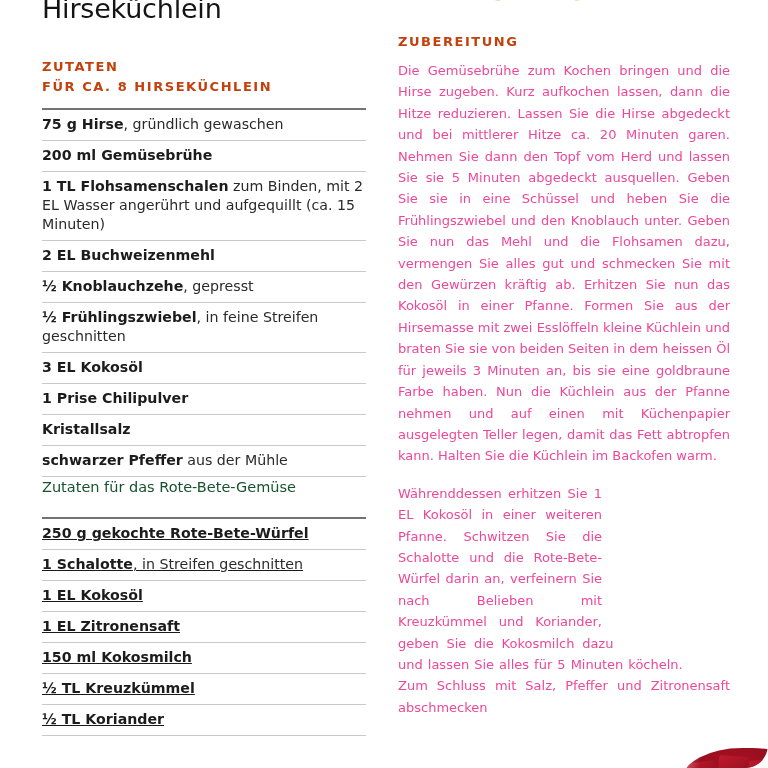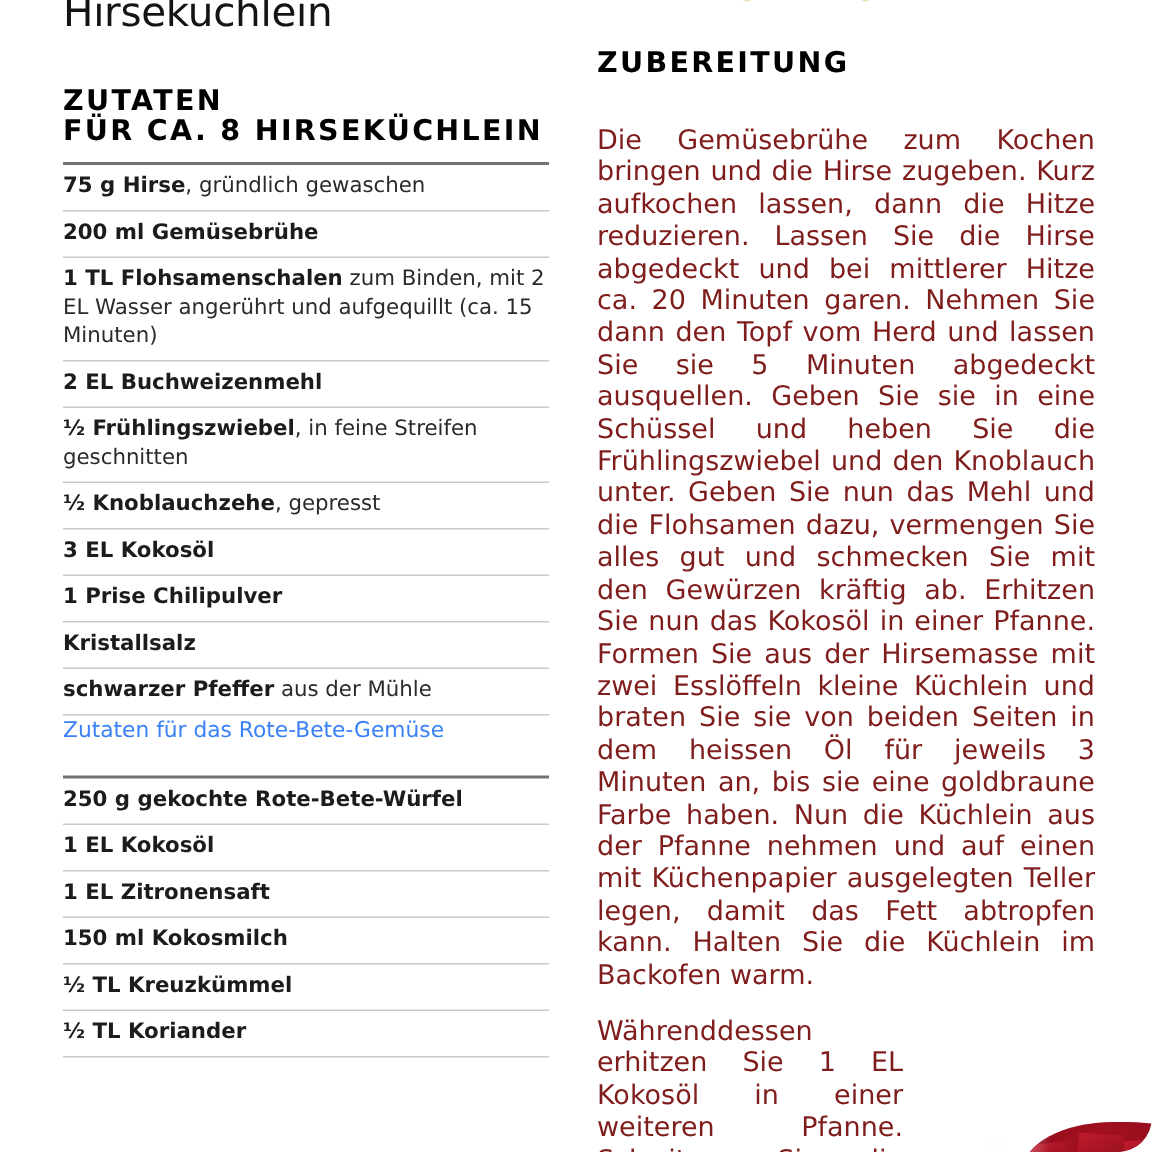--- a/index.html
+++ b/index.html
@@ -107,76 +107,77 @@
     letter-spacing: -0.2px;
     line-height: 30px;
     margin: 0;
     padding-top: 0;
     color: #141414;
     position: relative;
     top: -6px;
   }
 
   .section-head {
-    color: #000000;
-    font-size: 19px;
+    color: #c2410c;
+    font-size: 13px;
     font-weight: 700;
     letter-spacing: 1.55px;
     line-height: 20px;
     text-transform: uppercase;
     margin: 0;
   }
   .zutaten-head {
     margin-top: 27px;
   }
   .zubereitung-head {
     margin: 0;
     padding-top: 32px;
   }
 
   .sub-head {
-    color: #3b82f6;
+    color: #14532d;
     font-size: 14.5px;
     font-weight: 400;
     line-height: 20px;
     margin: 0 0 4px 0;
   }
 
   .ing-list {
     list-style: none;
     margin: 11px 0 0 0;
     padding: 0;
   }
   .ing-list.second {
     margin-top: 20px;
+    text-decoration: underline;
   }
   .ing-item {
     font-size: 14.2px;
     line-height: 19px;
     color: #1c1c1c;
     padding: 5px 0 6px 0;
     border-bottom: 1px solid #c9c9c9;
   }
   .ing-item:first-child {
     border-top: 2px solid #737373;
   }
   .ing-item .q {
     font-weight: 700;
   }
   .ing-item .d {
     font-weight: 400;
     color: #2a2a2a;
   }
 
   .prep-para {
-    font-size: 18px;
+    font-size: 13px;
     line-height: 21.4px;
     text-align: justify;
-    color: #7f1d1d;
-    margin: 31px 0 0 0;
+    color: #ec4899;
+    margin: 8px 0 0 0;
     -webkit-hyphens: manual;
     hyphens: manual;
   }
   .prep-para.tail {
     margin-top: 16px;
   }
   
   .float-cut {
     float: right;
     width: 128px;
@@ -205,32 +206,33 @@
     <h2 class="section-head zutaten-head">
       <span>ZUTATEN</span><br>
       <span>FÜR CA. 8 HIRSEKÜCHLEIN</span>
     </h2>
 
     <ul class="ing-list">
         <li class="ing-item"><span class="q">75 g Hirse</span><span class="d">, gründlich gewaschen</span></li>
         <li class="ing-item"><span class="q">200 ml Gemüsebrühe</span></li>
         <li class="ing-item"><span class="q">1 TL Flohsamenschalen</span><span class="d"> zum Binden, mit 2 EL Wasser angerührt und aufgequillt (ca. 15 Minuten)</span></li>
         <li class="ing-item"><span class="q">2 EL Buchweizenmehl</span></li>
+        <li class="ing-item"><span class="q">½ Knoblauchzehe</span><span class="d">, gepresst</span></li>
         <li class="ing-item"><span class="q">½ Frühlingszwiebel</span><span class="d">, in feine Streifen geschnitten</span></li>
-        <li class="ing-item"><span class="q">½ Knoblauchzehe</span><span class="d">, gepresst</span></li>
         <li class="ing-item"><span class="q">3 EL Kokosöl</span></li>
         <li class="ing-item"><span class="q">1 Prise Chilipulver</span></li>
         <li class="ing-item"><span class="q">Kristallsalz</span></li>
         <li class="ing-item"><span class="q">schwarzer Pfeffer</span><span class="d"> aus der Mühle</span></li>
       </ul>
 
     <h3 class="sub-head">Zutaten für das Rote-Bete-Gemüse</h3>
 
     <ul class="ing-list second">
         <li class="ing-item"><span class="q">250 g gekochte Rote-Bete-Würfel</span></li>
+        <li class="ing-item"><span class="q">1 Schalotte</span><span class="d">, in Streifen geschnitten</span></li>
         <li class="ing-item"><span class="q">1 EL Kokosöl</span></li>
         <li class="ing-item"><span class="q">1 EL Zitronensaft</span></li>
         <li class="ing-item"><span class="q">150 ml Kokosmilch</span></li>
         <li class="ing-item"><span class="q">½ TL Kreuzkümmel</span></li>
         <li class="ing-item"><span class="q">½ TL Koriander</span></li>
       </ul>
   </div>
 
   <div class="col-right">
 

